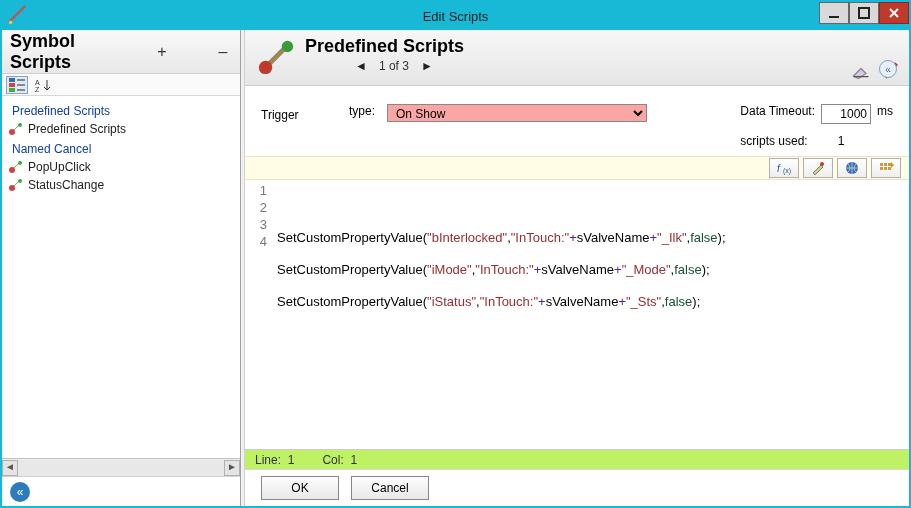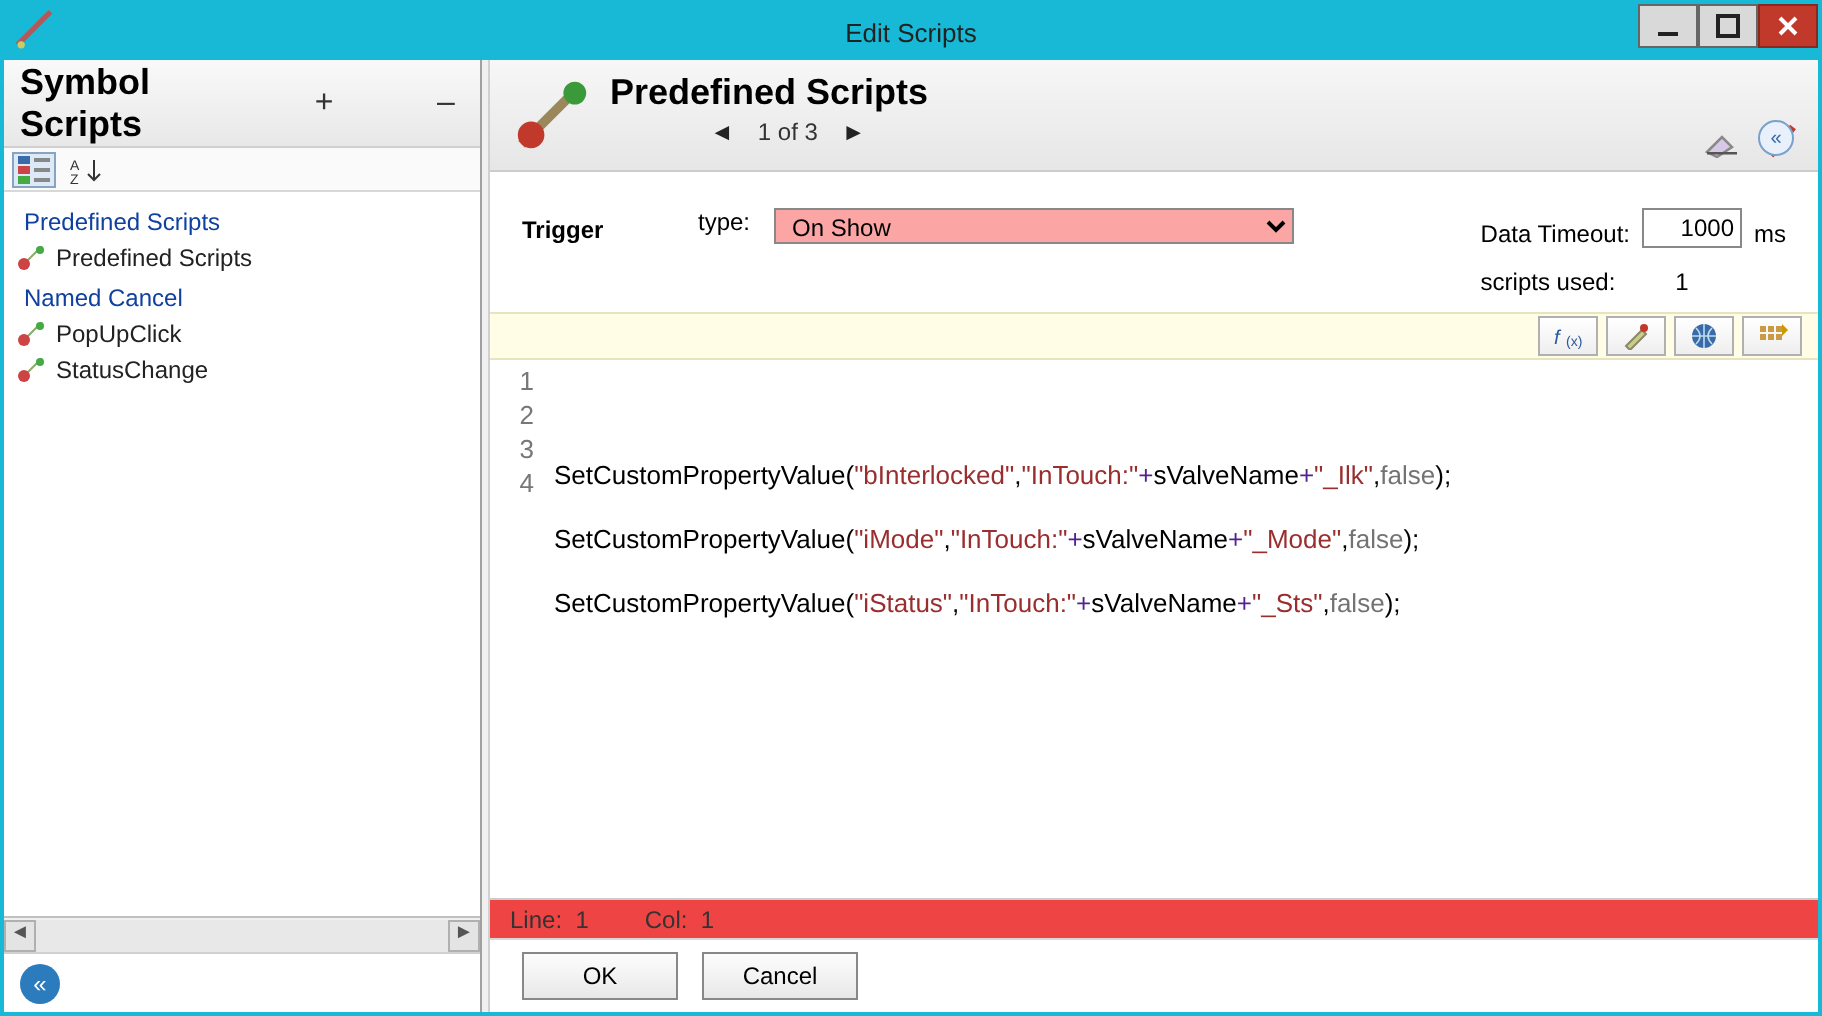--- a/index.html
+++ b/index.html
@@ -49,42 +49,42 @@
   .r-header .big-icon svg { width:38px; height:38px;}
   .r-header .titleblock { display:flex; flex-direction:column;}
   .r-header h2 { font-size:18px; font-weight:bold;}
   .r-header .pager { display:flex; align-items:center; gap:12px; font-size:12px; color:#333; margin-top:2px; padding-left:50px;}
   .r-header .pager .pgbtn { font-size:12px; cursor:pointer; color:#222;}
   .r-corner { position:absolute; right:12px; top:30px; width:18px; height:18px; border-radius:50%; border:1px solid #7aa0cc; background:#e8f1fb; display:flex; align-items:center; justify-content:center; font-size:10px; color:#3a6aa8; cursor:pointer;}
   .r-tools { position:absolute; right:10px; bottom:6px; display:flex; gap:8px;}
   .r-tools .tl { width:20px; height:18px; display:flex; align-items:center; justify-content:center;}
 
   .r-params { padding:18px 16px 8px 16px; font-size:12px; display:flex; align-items:flex-start; gap:28px;}
-  .r-params .lbl { font-weight:bold; width:60px; padding-top:4px;}
+  .r-params .lbl { font-weight:normal; width:60px; padding-top:4px;}
   .r-params .row1 { display:flex; gap:12px;}
   .r-params select { width:260px; height:18px; font-size:12px; background:#fca5a5; border:1px solid #888; padding:1px 4px;}
   .r-params .col-right { margin-left:auto; display:flex; flex-direction:column; gap:10px; font-size:12px;}
-  .r-params .dt-row { display:flex; align-items:flex-end; gap:6px;}
+  .r-params .dt-row { display:flex; align-items:flex-start; gap:6px;}
   .r-params input.num { width:50px; height:20px; font-size:12px; border:1px solid #888; text-align:right; padding:1px 3px;}
 
   .yellow-bar { height:24px; background:#fffde6; border-top:1px solid #e8e4c0; border-bottom:1px solid #e8e4c0; display:flex; align-items:center; justify-content:flex-end; padding:0 8px; gap:4px;}
   .ybtn { width:30px; height:20px; border:1px solid #b0b0b0; background:linear-gradient(#fff,#eee); display:flex; align-items:center; justify-content:center;}
   .ybtn svg { width:16px; height:14px;}
 
   .code-area { flex:1; display:flex; font-family: Consolas, "Courier New", monospace; font-size:13px; overflow:auto; background:#fff; min-height:0;}
   .gutter { width:28px; text-align:right; color:#777; background:#fff; padding:2px 6px 2px 0; user-select:none;}
   .gutter div { line-height:17px;}
   .code { flex:1; padding:2px 4px; white-space:pre;}
   .code .ln { line-height:17px;}
   .tok-fn { color:#000;text-align:center;}
   .tok-str { color:#9a2e2e;}
-  .tok-kw { color:#737373;}
+  .tok-kw { color:#14532d;}
   .tok-plus { color:#552090;}
 
-  .statusbar { height:20px; border-top:1px solid #ccc; background:#ef4444; font-size:12px; display:flex; align-items:center; padding:0 10px; gap:28px; color:#333;}
+  .statusbar { height:20px; border-top:1px solid #ccc; background:#bef264; font-size:12px; display:flex; align-items:center; padding:0 10px; gap:28px; color:#333;}
 
   .btn-row-outer { border-top:1px solid #d8d8d8;}
   .btn-row { height:36px; display:flex; align-items:center; justify-content:flex-start; padding:0 16px; gap:12px; }
   .dlgbtn { width:78px; height:24px; font-size:12px; border:1px solid #888; background:linear-gradient(#fdfdfd,#e8e8e8); cursor:pointer;}
 </style>
 </head>
 <body>
 
 <div class="window">
 

